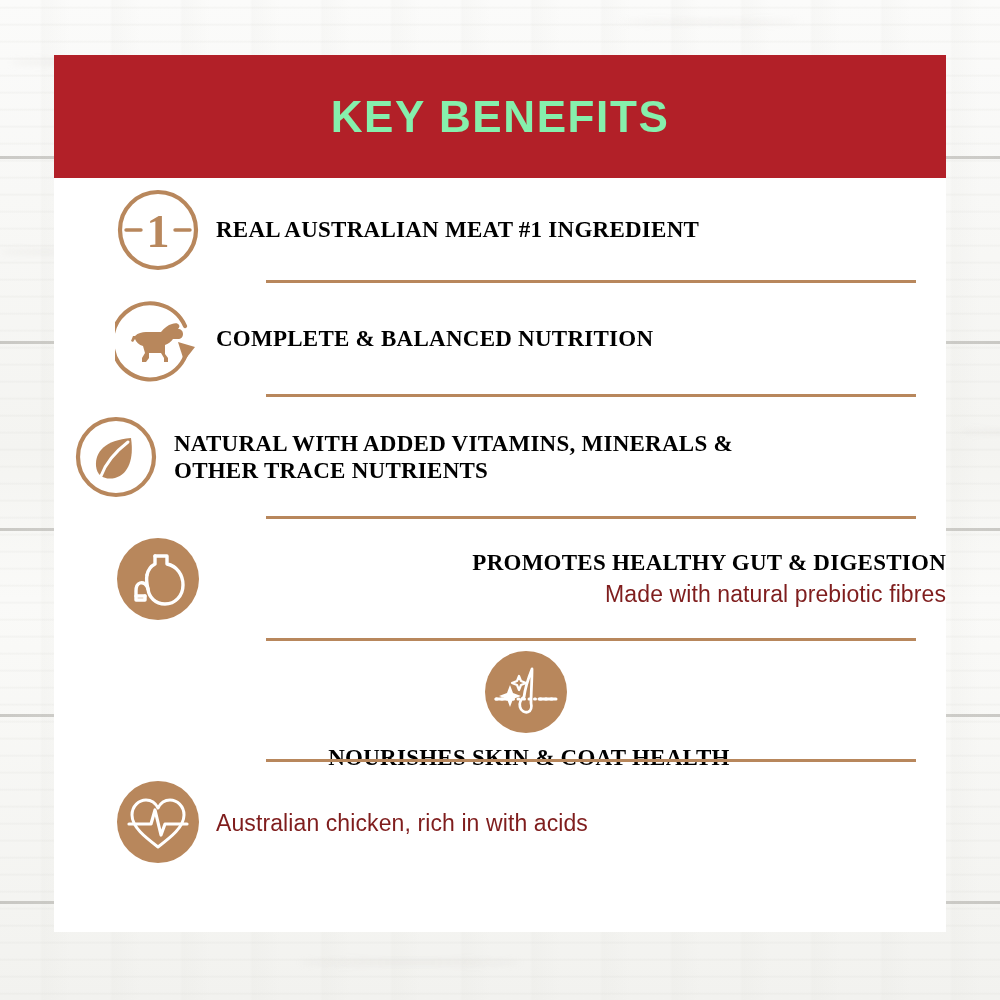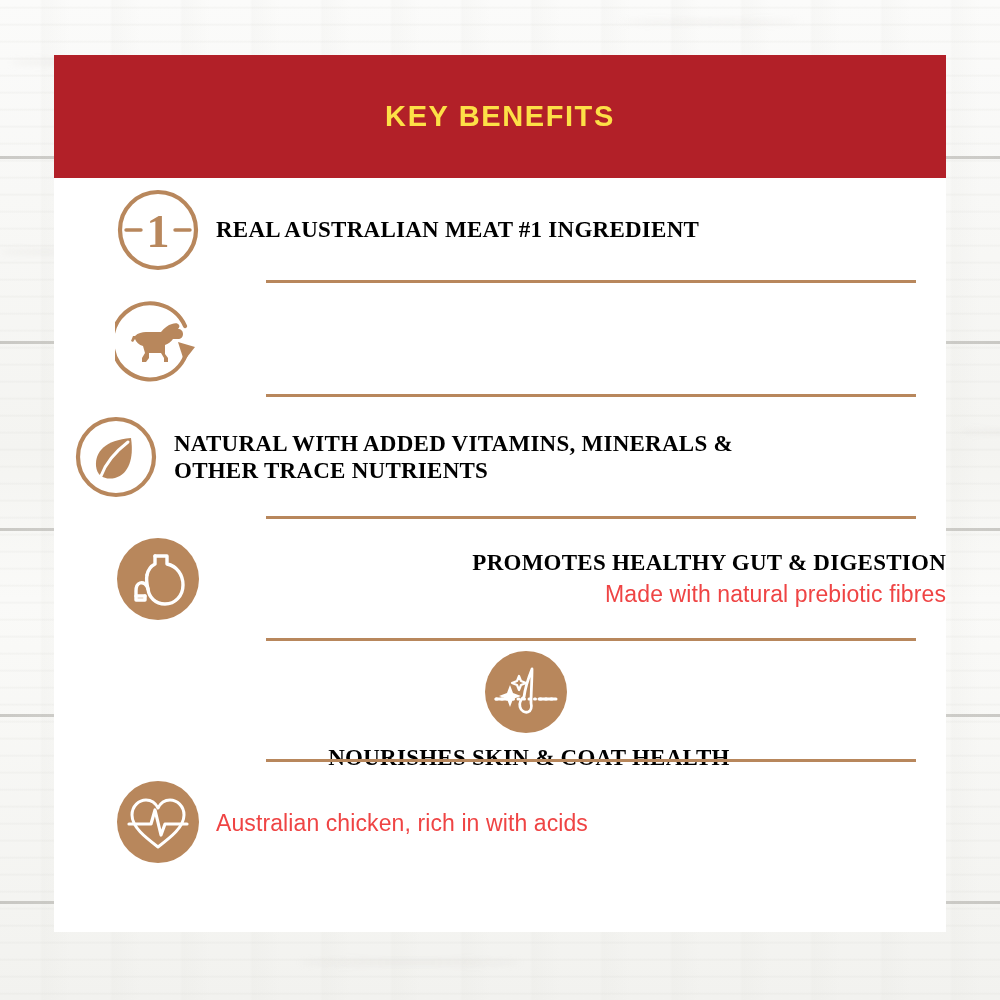--- a/index.html
+++ b/index.html
@@ -78,22 +78,22 @@
     left: 0;
     top: 0;
     width: 892px;
     height: 123px;
     background: #b22028;
     display: flex;
     align-items: center;
     justify-content: center;
   }
   .header-title {
-    color: #fde047;
-    font-size: 29px;
+    color: #86efac;
+    font-size: 44px;
     font-weight: bold;
     letter-spacing: 1.6px;
     font-family: "Liberation Sans", sans-serif;
     text-transform: uppercase;
     line-height: 1;
   }
 
   
   .benefits {
     position: absolute;
@@ -130,21 +130,21 @@
   .benefit-title {
     color: #000000;
     font-size: 23px;
     font-weight: bold;
     letter-spacing: 0.25px;
     line-height: 1.19;
     text-transform: uppercase;
     font-family: Liberation Serif, serif;
   }
   .benefit-sub {
-    color: #ef4444;
+    color: #7f1d1d;
     font-size: 23px;
     font-weight: normal;
     letter-spacing: 0.1px;
     line-height: 1.25;
     margin-top: 4px;
     font-family: "Liberation Sans", sans-serif;
   }
 
   .divider {
     position: absolute;
@@ -214,20 +214,24 @@
                        L58 43
                        C56 46 53 48 50 49
                        L50 58 L53 62 L53 66 L49 66 L49 62 L46 57
                        L34 57 L34 62 L31 66 L27 66 L27 62 L30 57
                        L28 50
                        C24 49 21 46 20 43
                        L18 46 L16 45 L18 40 Z" fill="#B8875C"></path>
             </svg>
           </div>
         </div>
+        <div class="text-cell">
+          <div class="benefit-title">COMPLETE &amp; BALANCED NUTRITION</div>
+
+        </div>
         <div class="divider" style="bottom:-1px;"></div>
       </div>
 
       <div class="benefit-row" style="height:122px;padding-left:10px;">
         <div class="icon-cell">
           <div class="icon-wrap">
             <svg width="86" height="86" viewBox="0 0 86 86" aria-hidden="true">
               <circle cx="43" cy="43" r="38" fill="none" stroke="#B8875C" stroke-width="4.2"></circle>
               <path d="M58 24
                        C32 26 22 38 23 52

